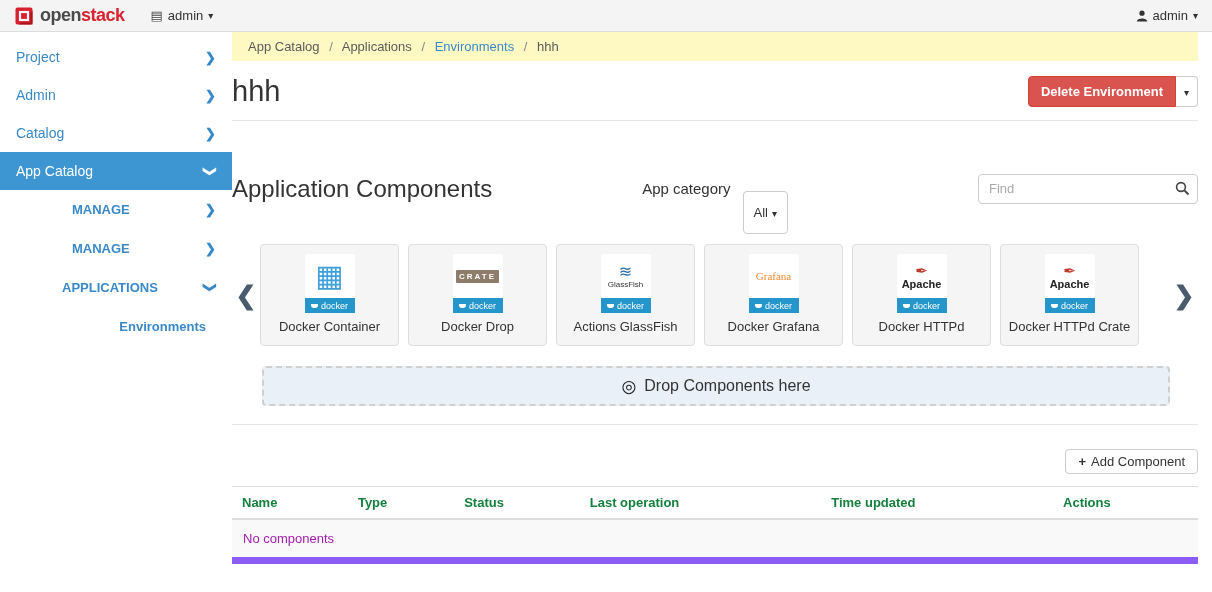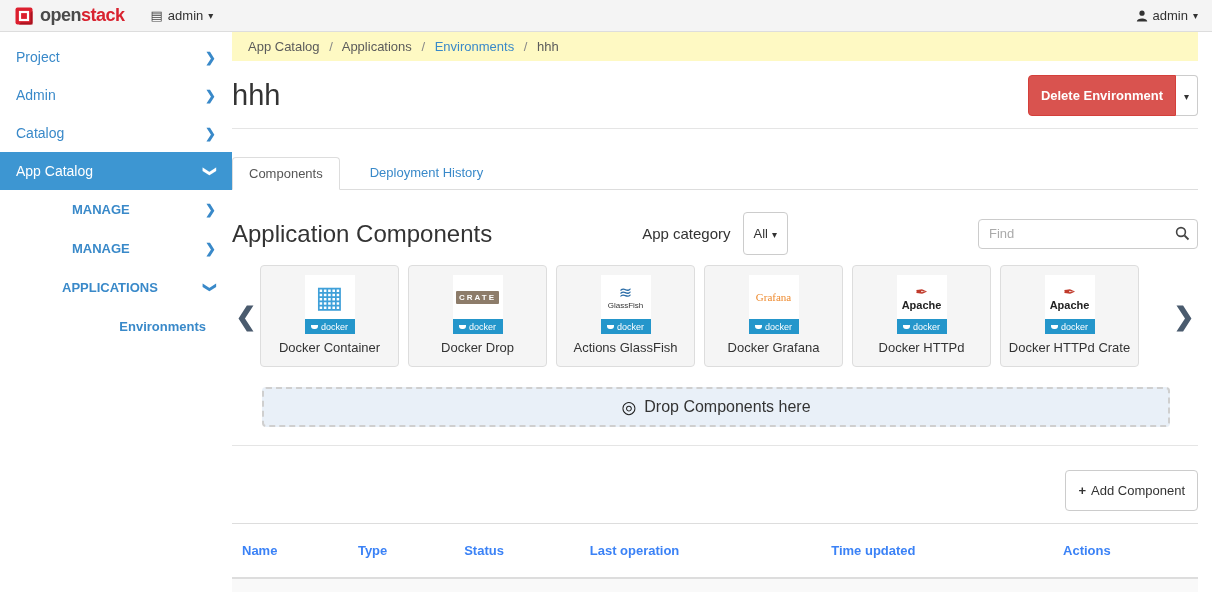--- a/index.html
+++ b/index.html
@@ -35,38 +35,38 @@
   .rot90 { display:inline-block; transform:rotate(90deg); }
   
   .main { flex:1; min-width:0; padding-right:14px; }
   .breadcrumb { background:#fef9c3; padding:7px 16px; font-size:13px; color:#5b5b5b; }
   .breadcrumb .bc-link { color:#3989c9; text-decoration:none; cursor:pointer; }
   .breadcrumb .sep { margin:0 6px; color:#888; }
   .page-head { display:flex; justify-content:space-between; align-items:center;
                margin-top:14px; padding-bottom:12px; }
   h1 { margin:0; font-size:29px; font-weight:normal; color:#333; }
   .btn-group { display:flex; }
-  .btn { font-size:13px; padding:12px 12px; border-radius:4px; border:1px solid #ccc;
+  .btn { font-size:13px; padding:4px 12px; border-radius:4px; border:1px solid #ccc;
          background:#fff; color:#333; cursor:pointer; }
   .btn-danger { background:#d9534f; border-color:#d43f3a; color:#fff; font-weight:bold;
                 border-radius:4px 0 0 4px; }
   .btn-caret { border-radius:0 4px 4px 0; border-left:none; padding:7px 8px; }
   hr.div { border:none; border-top:1px solid #e5e5e5; margin:0; }
   
   .tabs { display:flex; border-bottom:1px solid #ddd; margin-top:28px; padding-left:0; }
   .tab { padding:8px 16px; font-size:13px; cursor:pointer; margin-bottom:-1px; }
   .tab.active { background:#fff; border:1px solid #ddd; border-bottom-color:#fff;
                 border-radius:4px 4px 0 0; color:#555; }
   .tab.inactive { color:#3989c9; margin-left:14px; }
   
   .toolbar { display:flex; align-items:center; margin-top:22px; }
   h2 { margin:0; font-size:24px; font-weight:normal; color:#333; flex:none; }
   .cat-group { display:flex; align-items:center; gap:12px; margin-left:150px; }
   .cat-label { font-size:15px; color:#333; }
-  .btn-all { padding:13px 10px; }
+  .btn-all { padding:13px 10px;margin-top:48px; }
   .btn-all .caret { margin-left:4px; }
   .find-wrap { margin-left:auto; position:relative; }
   .find-wrap input { width:220px; height:30px; border:1px solid #ccc; border-radius:4px;
                      padding:5px 30px 5px 10px; font-size:13px; font-family:inherit; color:#333; }
   .find-wrap input::placeholder { color:#aaa; }
   .find-icon { position:absolute; right:8px; top:7px; cursor:pointer; }
   
   .carousel { display:flex; align-items:center; margin-top:10px; }
   .car-nav { flex:none; width:28px; text-align:center; font-size:25px; font-weight:bold;
              color:#4a5b6e; cursor:pointer; line-height:1; }
@@ -93,21 +93,21 @@
   
   .dropzone { margin:20px 28px 0 30px; height:40px; border:2px dashed #cfcfcf; border-radius:4px;
               background:#e9f0f8; display:flex; align-items:center; justify-content:center;
               gap:8px; font-size:16px; color:#333; }
   .target-icon { font-size:17px; color:#222; }
   hr.div2 { border:none; border-top:1px solid #e5e5e5; margin:18px 0 0 0; }
   
   .add-row { display:flex; justify-content:flex-end; margin-top:24px; }
   .btn-add .plus { font-weight:bold; margin-right:5px; }
   table.comp { width:100%; border-collapse:collapse; margin-top:12px; }
-  table.comp th { text-align:left; font-size:13px; color:#3b82f6; padding:19px 10px;
+  table.comp th { text-align:left; font-size:13px; color:#15803d; padding:8px 10px;
                   border-top:1px solid #ddd; border-bottom:2px solid #ddd; }
   table.comp td.empty { background:#f9f9f9; text-align:left; font-size:13px; color:#a21caf;
                         padding:11px; border-bottom:7px solid #8b5cf6; }
 </style>
 </head>
 <body>
 
 <div class="topbar">
   <div class="brand">
     <svg width="20" height="20" viewBox="0 0 20 20">
@@ -179,24 +179,20 @@
 
     <div class="page-head">
       <h1>hhh</h1>
       <div class="btn-group">
         <button class="btn btn-danger">Delete Environment</button>
         <button class="btn btn-caret"><span class="caret">▾</span></button>
       </div>
     </div>
     <hr class="div">
 
-    <div class="tabs">
-      <div class="tab active">Components</div>
-      <div class="tab inactive">Deployment History</div>
-    </div>
 
     <div class="toolbar">
       <h2>Application Components</h2>
       <div class="cat-group">
         <span class="cat-label">App category</span>
         <button class="btn btn-all"><span>All</span><span class="caret">▾</span></button>
       </div>
       <div class="find-wrap">
         <input type="text" placeholder="Find" style="">
         <svg class="find-icon" width="15" height="15" viewBox="0 0 15 15">

